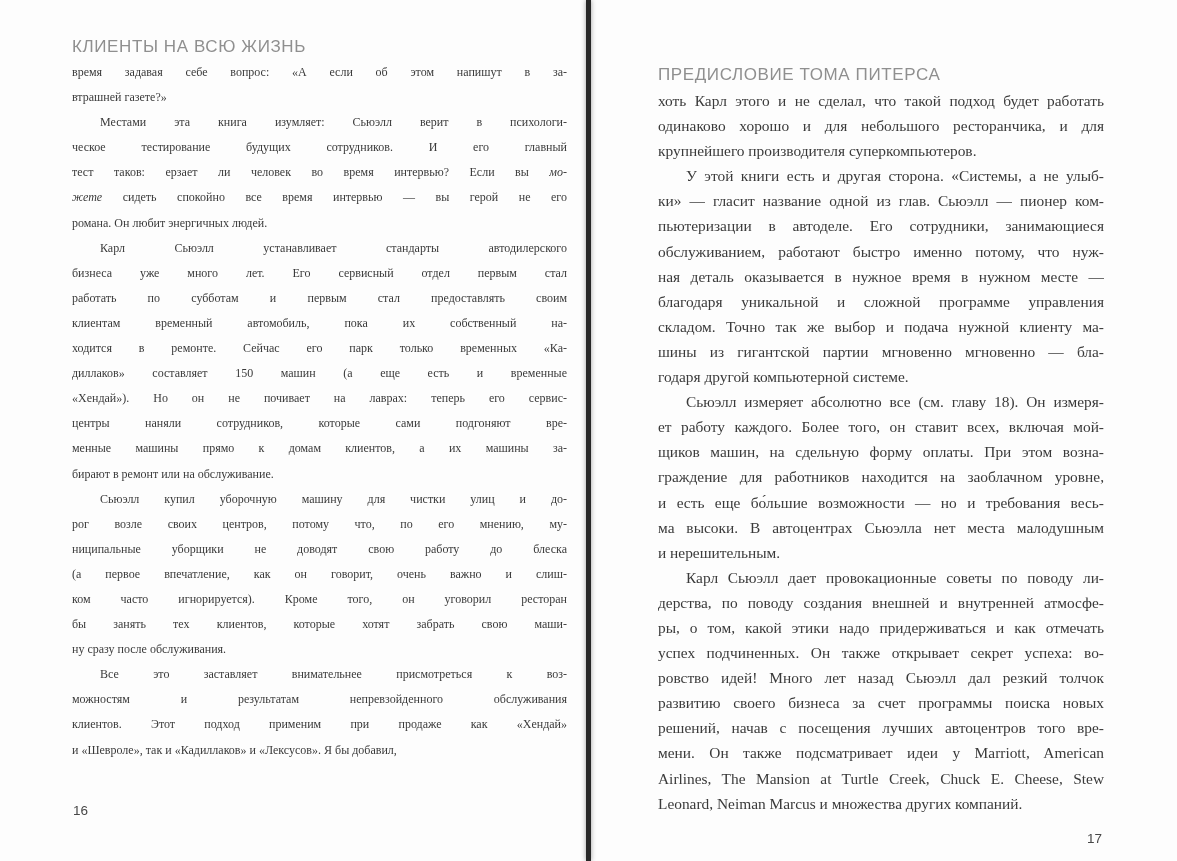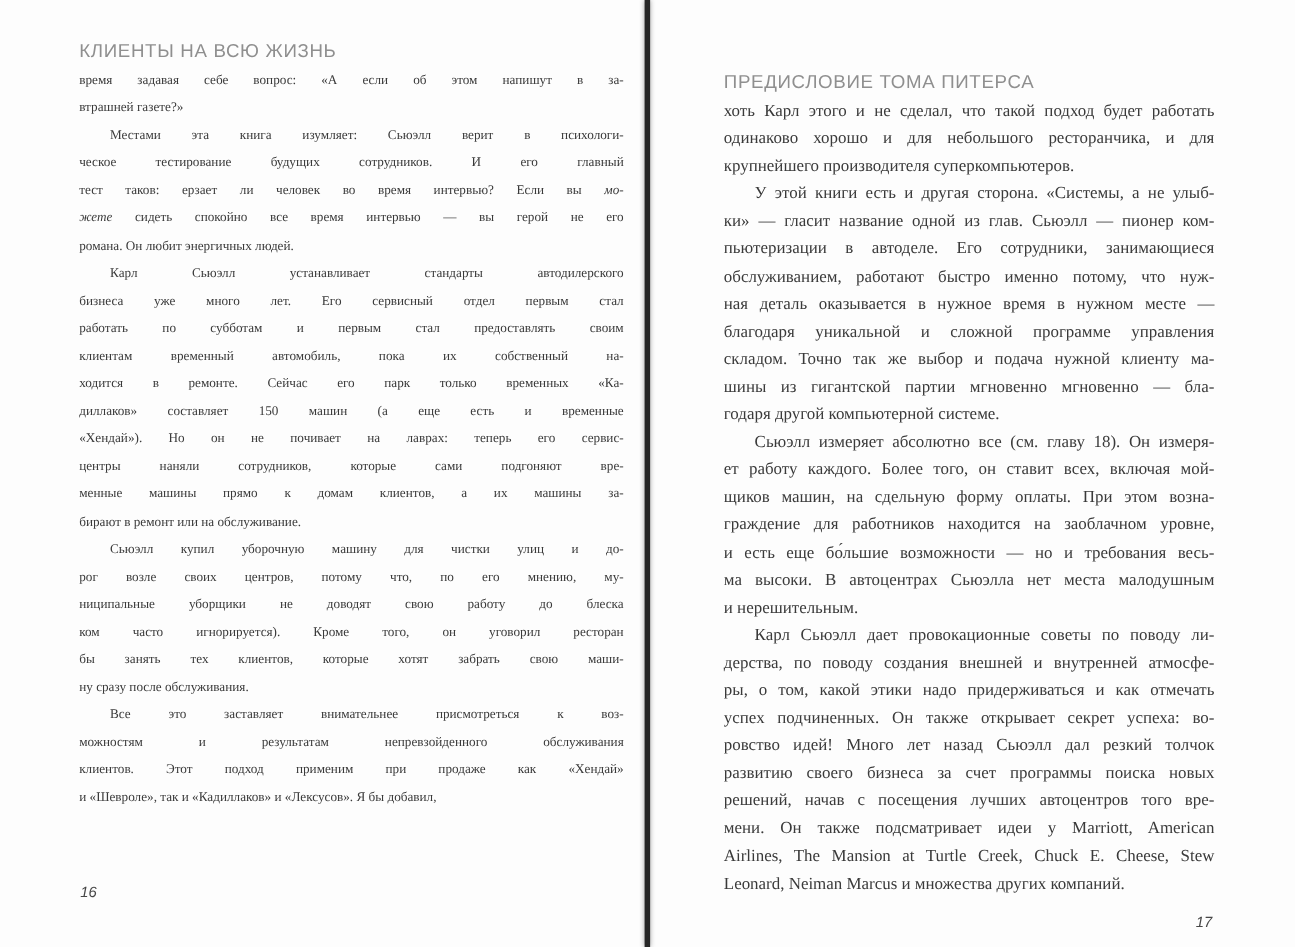--- a/index.html
+++ b/index.html
@@ -62,21 +62,20 @@
   .line.para-end { text-align-last: left; }
   .line.indent   { text-indent: 28px; }
   .line em { }
 
   .page-number {
     position: absolute;
     top: 803px;
     font-family: "Liberation Sans", sans-serif;
     font-size: 13.5px;
     color: #474747;
-    font-style: italic;
   }
   .page-number.pn-left  { left: 1px; }
   .page-number.pn-right { right: 2px; }
 </style>
 </head>
 <body>
 
 <div class="spread">
 
   <div class="page page-left">
@@ -95,20 +94,21 @@
         <div class="line">клиентам временный автомобиль, пока их собственный на-</div>
         <div class="line">ходится в ремонте. Сейчас его парк только временных «Ка-</div>
         <div class="line">диллаков» составляет 150 машин (а еще есть и временные</div>
         <div class="line">«Хендай»). Но он не почивает на лаврах: теперь его сервис-</div>
         <div class="line">центры наняли сотрудников, которые сами подгоняют вре-</div>
         <div class="line">менные машины прямо к домам клиентов, а их машины за-</div>
         <div class="line para-end">бирают в ремонт или на обслуживание.</div>
         <div class="line indent">Сьюэлл купил уборочную машину для чистки улиц и до-</div>
         <div class="line">рог возле своих центров, потому что, по его мнению, му-</div>
         <div class="line">ниципальные уборщики не доводят свою работу до блеска</div>
+        <div class="line">(а первое впечатление, как он говорит, очень важно и слиш-</div>
         <div class="line">ком часто игнорируется). Кроме того, он уговорил ресторан</div>
         <div class="line">бы занять тех клиентов, которые хотят забрать свою маши-</div>
         <div class="line para-end">ну сразу после обслуживания.</div>
         <div class="line indent">Все это заставляет внимательнее присмотреться к воз-</div>
         <div class="line">можностям и результатам непревзойденного обслуживания</div>
         <div class="line">клиентов. Этот подход применим при продаже как «Хендай»</div>
         <div class="line para-end">и «Шевроле», так и «Кадиллаков» и «Лексусов». Я бы добавил,</div>
       </div>
     <div class="page-number pn-left">16</div>
   </div>

